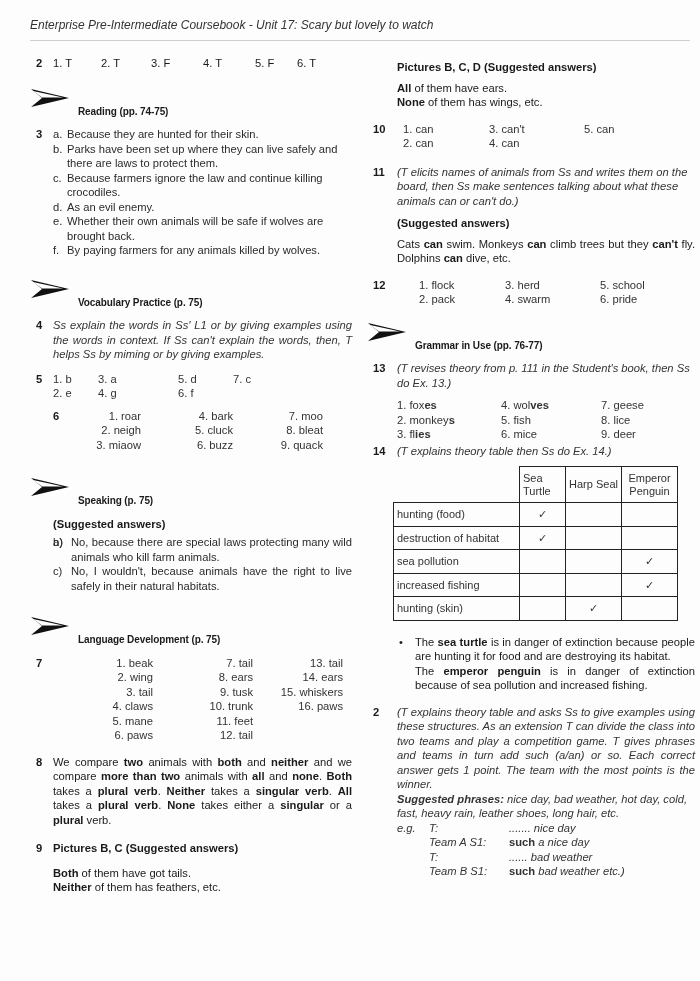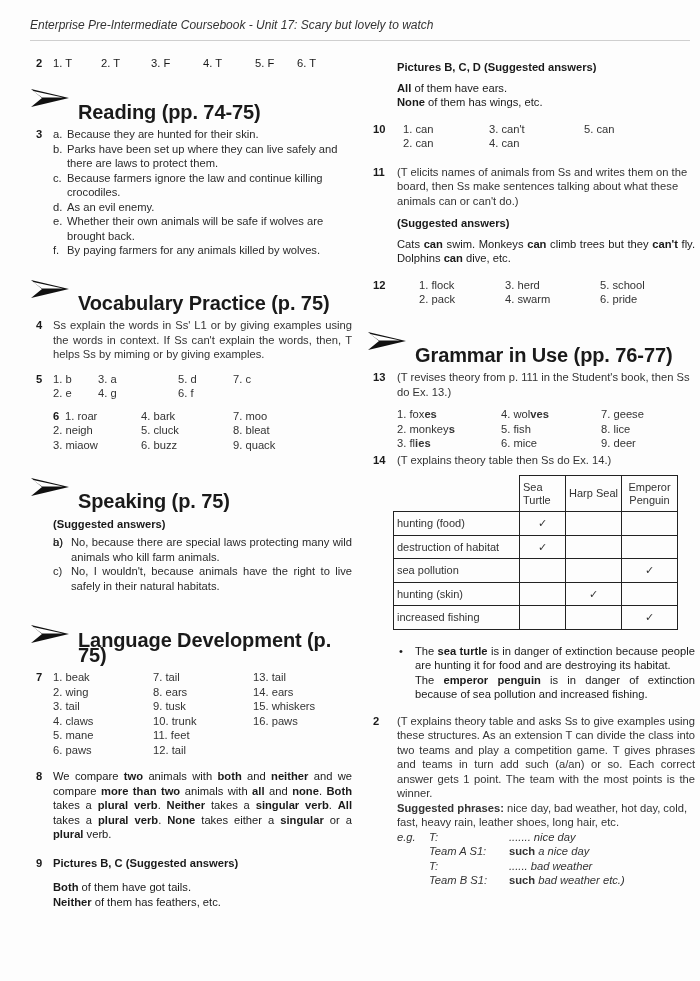--- a/index.html
+++ b/index.html
@@ -8,30 +8,30 @@
   .header { position: absolute; left: 30px; top: 18px; width: 650px; font-style: italic; font-size: 12px; color: #333; }
   .header-rule { position: absolute; left: 30px; top: 40px; width: 660px; height: 1px; background: #cfcfcf; }
   .col { position: absolute; top: 56px; }
   .col-left { left: 36px; width: 316px; }
   .col-right { left: 373px; width: 322px; }
   .ex { position: relative; padding-left: 17px; margin-bottom: 10px; }
   .ex-num { position: absolute; left: 0; top: 0; font-weight: bold; }
   .col-right .ex { padding-left: 24px; }
   .section { display: flex; align-items: center; margin: 4px 0 8px -6px; }
   .section svg { width: 40px; height: 20px; margin-right: 8px; flex: none; }
-  .section-title { font-weight: bold; font-size: 20px; letter-spacing: -0.1px; margin-top: 28px; }
-  .it { color: #333; }
+  .section-title { font-weight: bold; font-size: 10px; letter-spacing: -0.1px; margin-top: 28px; }
+  .it { font-style: italic; color: #333; }
   .ans-row { display: flex; }
   .ans-row span { display: inline-block; }
   .lst { list-style: none; }
   .lst li { position: relative; padding-left: 14px; color: #2a2a2a; }
   .lst li .lbl { position: absolute; left: 0; }
   .sub-head { font-weight: bold; margin-bottom: 4px; }
   .grid3 { display: grid; grid-template-columns: 85px 95px 90px; row-gap: 0; }
-  .grid3 div { color: #333; }
+  .grid3 div { color: #333; text-align: right; }
   .justify { text-align: justify; }
   table.theory { border-collapse: collapse; margin-left: 20px; font-size: 11px; color: #333; }
   table.theory td { border: 1px solid #222; height: 23.5px; padding: 0 3px; }
   table.theory td.lbl { width: 126px; }
   table.theory td.c { width: 46px; text-align: center; }
   table.theory td.c2 { width: 56px; text-align: center; }
   table.theory td.c3 { width: 56px; text-align: center; }
   table.theory tr.head td { height: 36px; line-height: 13px; vertical-align: middle; }
   table.theory tr.head td.blank { border: none; }
   .bullet { position: relative; padding-left: 42px; margin-top: 14px; }
@@ -208,21 +208,21 @@
     </div>
   </div>
 
   <div class="ex" style="margin-bottom:12px">
     <span class="ex-num">11</span>
     <div class="it" style="margin-bottom:8px">(T elicits names of animals from Ss and writes them on the board, then Ss make sentences talking about what these animals can or can't do.)</div>
     <div class="sub-head" style="margin-bottom:6px">(Suggested answers)</div>
     <div class="justify"><span>Cats </span><b>can</b><span> swim. Monkeys </span><b>can</b><span> climb trees but they </span><b>can't</b><span> fly. Dolphins </span><b>can</b><span> dive, etc.</span></div>
   </div>
 
-  <div class="ex" style="margin-bottom:13px;padding-left:46px">
+  <div class="ex" style="margin-bottom:4px;padding-left:46px">
     <span class="ex-num">12</span>
     <div style="display:grid;grid-template-columns:86px 95px 80px;color:#333">
       <div>1. flock</div>
         <div>3. herd</div>
         <div>5. school</div>
       <div>2. pack</div>
         <div>4. swarm</div>
         <div>6. pride</div>
     </div>
   </div>
@@ -277,30 +277,30 @@
             <td class="c2"></td>
             <td class="c3"></td>
           </tr>
           <tr>
             <td class="lbl">sea pollution</td>
             <td class="c"></td>
             <td class="c2"></td>
             <td class="c3">✓</td>
           </tr>
           <tr>
+            <td class="lbl">increased fishing</td>
+            <td class="c"></td>
+            <td class="c2"></td>
+            <td class="c3">✓</td>
+          </tr>
+          <tr>
             <td class="lbl">hunting (skin)</td>
             <td class="c"></td>
             <td class="c2">✓</td>
             <td class="c3"></td>
-          </tr>
-          <tr>
-            <td class="lbl">increased fishing</td>
-            <td class="c"></td>
-            <td class="c2"></td>
-            <td class="c3">✓</td>
           </tr>
         </tbody>
     </table>
 
     <div class="bullet justify">
       <span class="dot">•</span>
       <div><span>The </span><b>sea turtle</b><span> is in danger of extinction because people are hunting it for food and are destroying its habitat.</span></div>
       <div><span>The </span><b>emperor penguin</b><span> is in danger of extinction because of sea pollution and increased fishing.</span></div>
     </div>
   </div>

